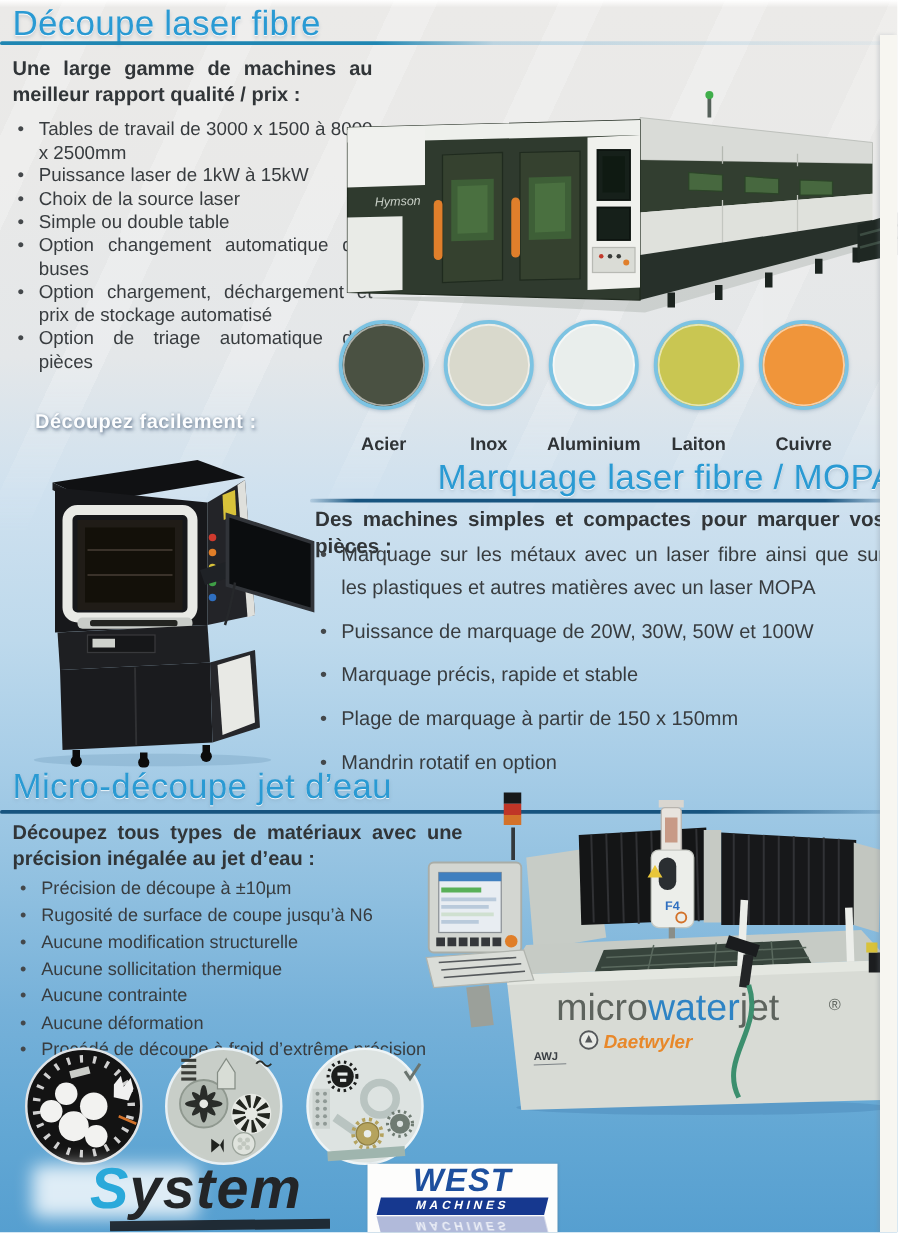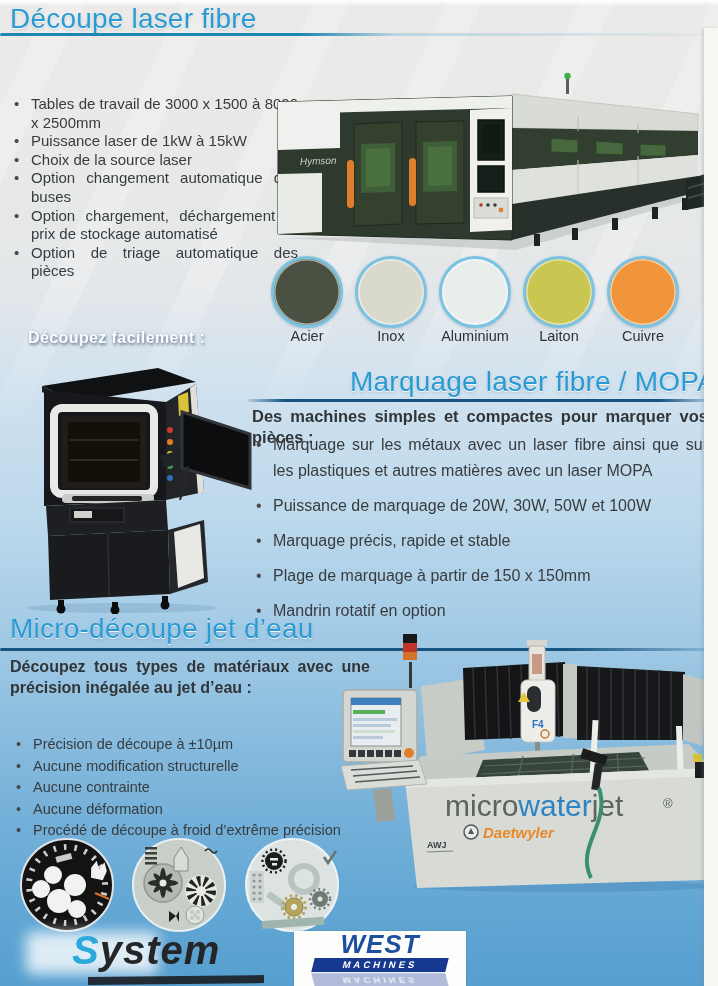--- a/index.html
+++ b/index.html
@@ -43,50 +43,52 @@
   .cut-label{
     font-size:16px;font-weight:bold;color:#fdfeff;letter-spacing:.4px;white-space:nowrap;
     text-shadow:1px 2px 3px rgba(90,110,135,.85),0 0 2px rgba(120,140,160,.6);
   }
   .materials{display:flex;left:265px;top:256px;}
   .mat-item{width:84px;text-align:center;}
   .mat-circle{
     width:66px;height:66px;border-radius:50%;margin:0 auto;
     border:3px solid #7cc3e2;box-shadow:inset 0 0 0 1.5px rgba(255,255,255,.55),0 1px 3px rgba(90,120,150,.35);
   }
-  .mat-label{margin-top:0;font-size:14.5px;color:#2f3336;}
+  .mat-label{margin-top:20px;font-size:14.5px;color:#2f3336;font-weight:bold;}
 
   .t-right{text-align:right;}
 
   
   .system-logo{left:26px;top:920px;width:230px;height:62px;}
   .sys-blob{position:absolute;left:0;top:12px;width:132px;height:42px;background:rgba(255,255,255,.8);filter:blur(7px);border-radius:6px;}
-  .sys-text{position:absolute;left:46px;top:0;font-style:italic;font-weight:bold;font-size:40px;line-height:60px;letter-spacing:1px;}
+  .sys-text{position:absolute;left:46px;top:0;font-style:italic;font-weight:bold;font-size:46px;line-height:60px;letter-spacing:1px;}
   .sys-s{color:#2aa9da;}
   .sys-rest{color:#232527;}
-  .west-box{left:294px;top:931px;width:172px;height:55px;background:#fdfdfc;box-shadow:0 0 2px rgba(80,100,120,.4);overflow:hidden;text-align:center;}
+  .west-box{left:294px;top:931px;width:152px;height:55px;background:#fdfdfc;box-shadow:0 0 2px rgba(80,100,120,.4);overflow:hidden;text-align:center;}
   .west-word{font-weight:bold;font-size:26px;line-height:27px;color:#1d4f9e;letter-spacing:1px;font-style:italic;}
   .west-banner{width:134px;height:14px;margin:0 auto;background:#16388f;transform:skewX(-14deg);color:#ffffff;font-size:9.5px;font-weight:bold;letter-spacing:3px;line-height:14px;}
   .west-reflect{width:134px;height:14px;margin:1px auto 0;background:#7484bd;transform:skewX(14deg) scaleY(-1);color:#dfe4f2;font-size:9.5px;font-weight:bold;letter-spacing:3px;line-height:14px;opacity:.55;filter:blur(.6px);}
   svg text{font-family:"Liberation Sans",sans-serif;}
 </style>
 </head>
 <body>
 
 <div id="page">
   <div class="stripes"></div>
 
   <div class="abs sec-title" style="left:10px;top:3px;">Découpe laser fibre</div>
   <div class="abs rule rule-1" style="left:0;top:33px;width:718px;"></div>
 
+  <div class="abs intro" style="left:10px;top:46px;width:288px;">Une large gamme de machines au meilleur rapport qualité / prix :</div>
 
   <ul class="abs blist list-laser" style="left:10px;top:95px;width:288px;">
     <li>Tables de travail de 3000 x 1500 à 8000 x 2500mm</li>
     <li>Puissance laser de 1kW à 15kW</li>
     <li>Choix de la source laser</li>
+    <li>Simple ou double table</li>
     <li>Option changement automatique des buses</li>
     <li>Option chargement, déchargement et prix de stockage automatisé</li>
     <li>Option de triage automatique des pièces</li>
   </ul>
 
   <svg class="abs" style="left:266px;top:52px;" width="452" height="206" viewBox="0 0 452 206">
     <polygon points="18,186 250,198 444,142 432,132 240,184" fill="#9aa39e" opacity=".35"></polygon>
 
     <polygon points="246,42 432,62 432,79 246,76" fill="#d9dbd7" stroke="#b2b6b0" stroke-width=".6"></polygon>
     <polygon points="246,76 432,79 432,103 246,118" fill="#323e30"></polygon>
@@ -211,23 +213,25 @@
     <li>Puissance de marquage de 20W, 30W, 50W et 100W</li>
     <li>Marquage précis, rapide et stable</li>
     <li>Plage de marquage à partir de 150 x 150mm</li>
     <li>Mandrin rotatif en option</li>
   </ul>
 
   <div class="abs sec-title" style="left:10px;top:613px;">Micro-découpe jet d’eau</div>
   <div class="abs rule rule-3" style="left:0;top:648px;width:706px;"></div>
   <div class="abs intro" style="left:10px;top:657px;width:360px;">Découpez tous types de matériaux avec une précision inégalée au jet d’eau :</div>
 
-  <ul class="abs blist list-waterjet" style="left:12px;top:702px;width:352px;margin-top:33px;">
+  <ul class="abs blist list-waterjet" style="left:12px;top:702px;width:352px;">
     <li>Précision de découpe à ±10µm</li>
+    <li>Rugosité de surface de coupe jusqu’à N6</li>
     <li>Aucune modification structurelle</li>
+    <li>Aucune sollicitation thermique</li>
     <li>Aucune contrainte</li>
     <li>Aucune déformation</li>
     <li>Procédé de découpe à froid d’extrême précision</li>
   </ul>
 
   <svg class="abs" style="left:333px;top:628px;" width="385" height="264" viewBox="0 0 385 264">
     <ellipse cx="230" cy="258" rx="150" ry="6" fill="#4d8cbb" opacity=".5"></ellipse>
 
     <rect x="76" y="34" width="3" height="26" fill="#33383b"></rect>
     <rect x="70" y="6" width="14" height="9" fill="#17191a"></rect>

